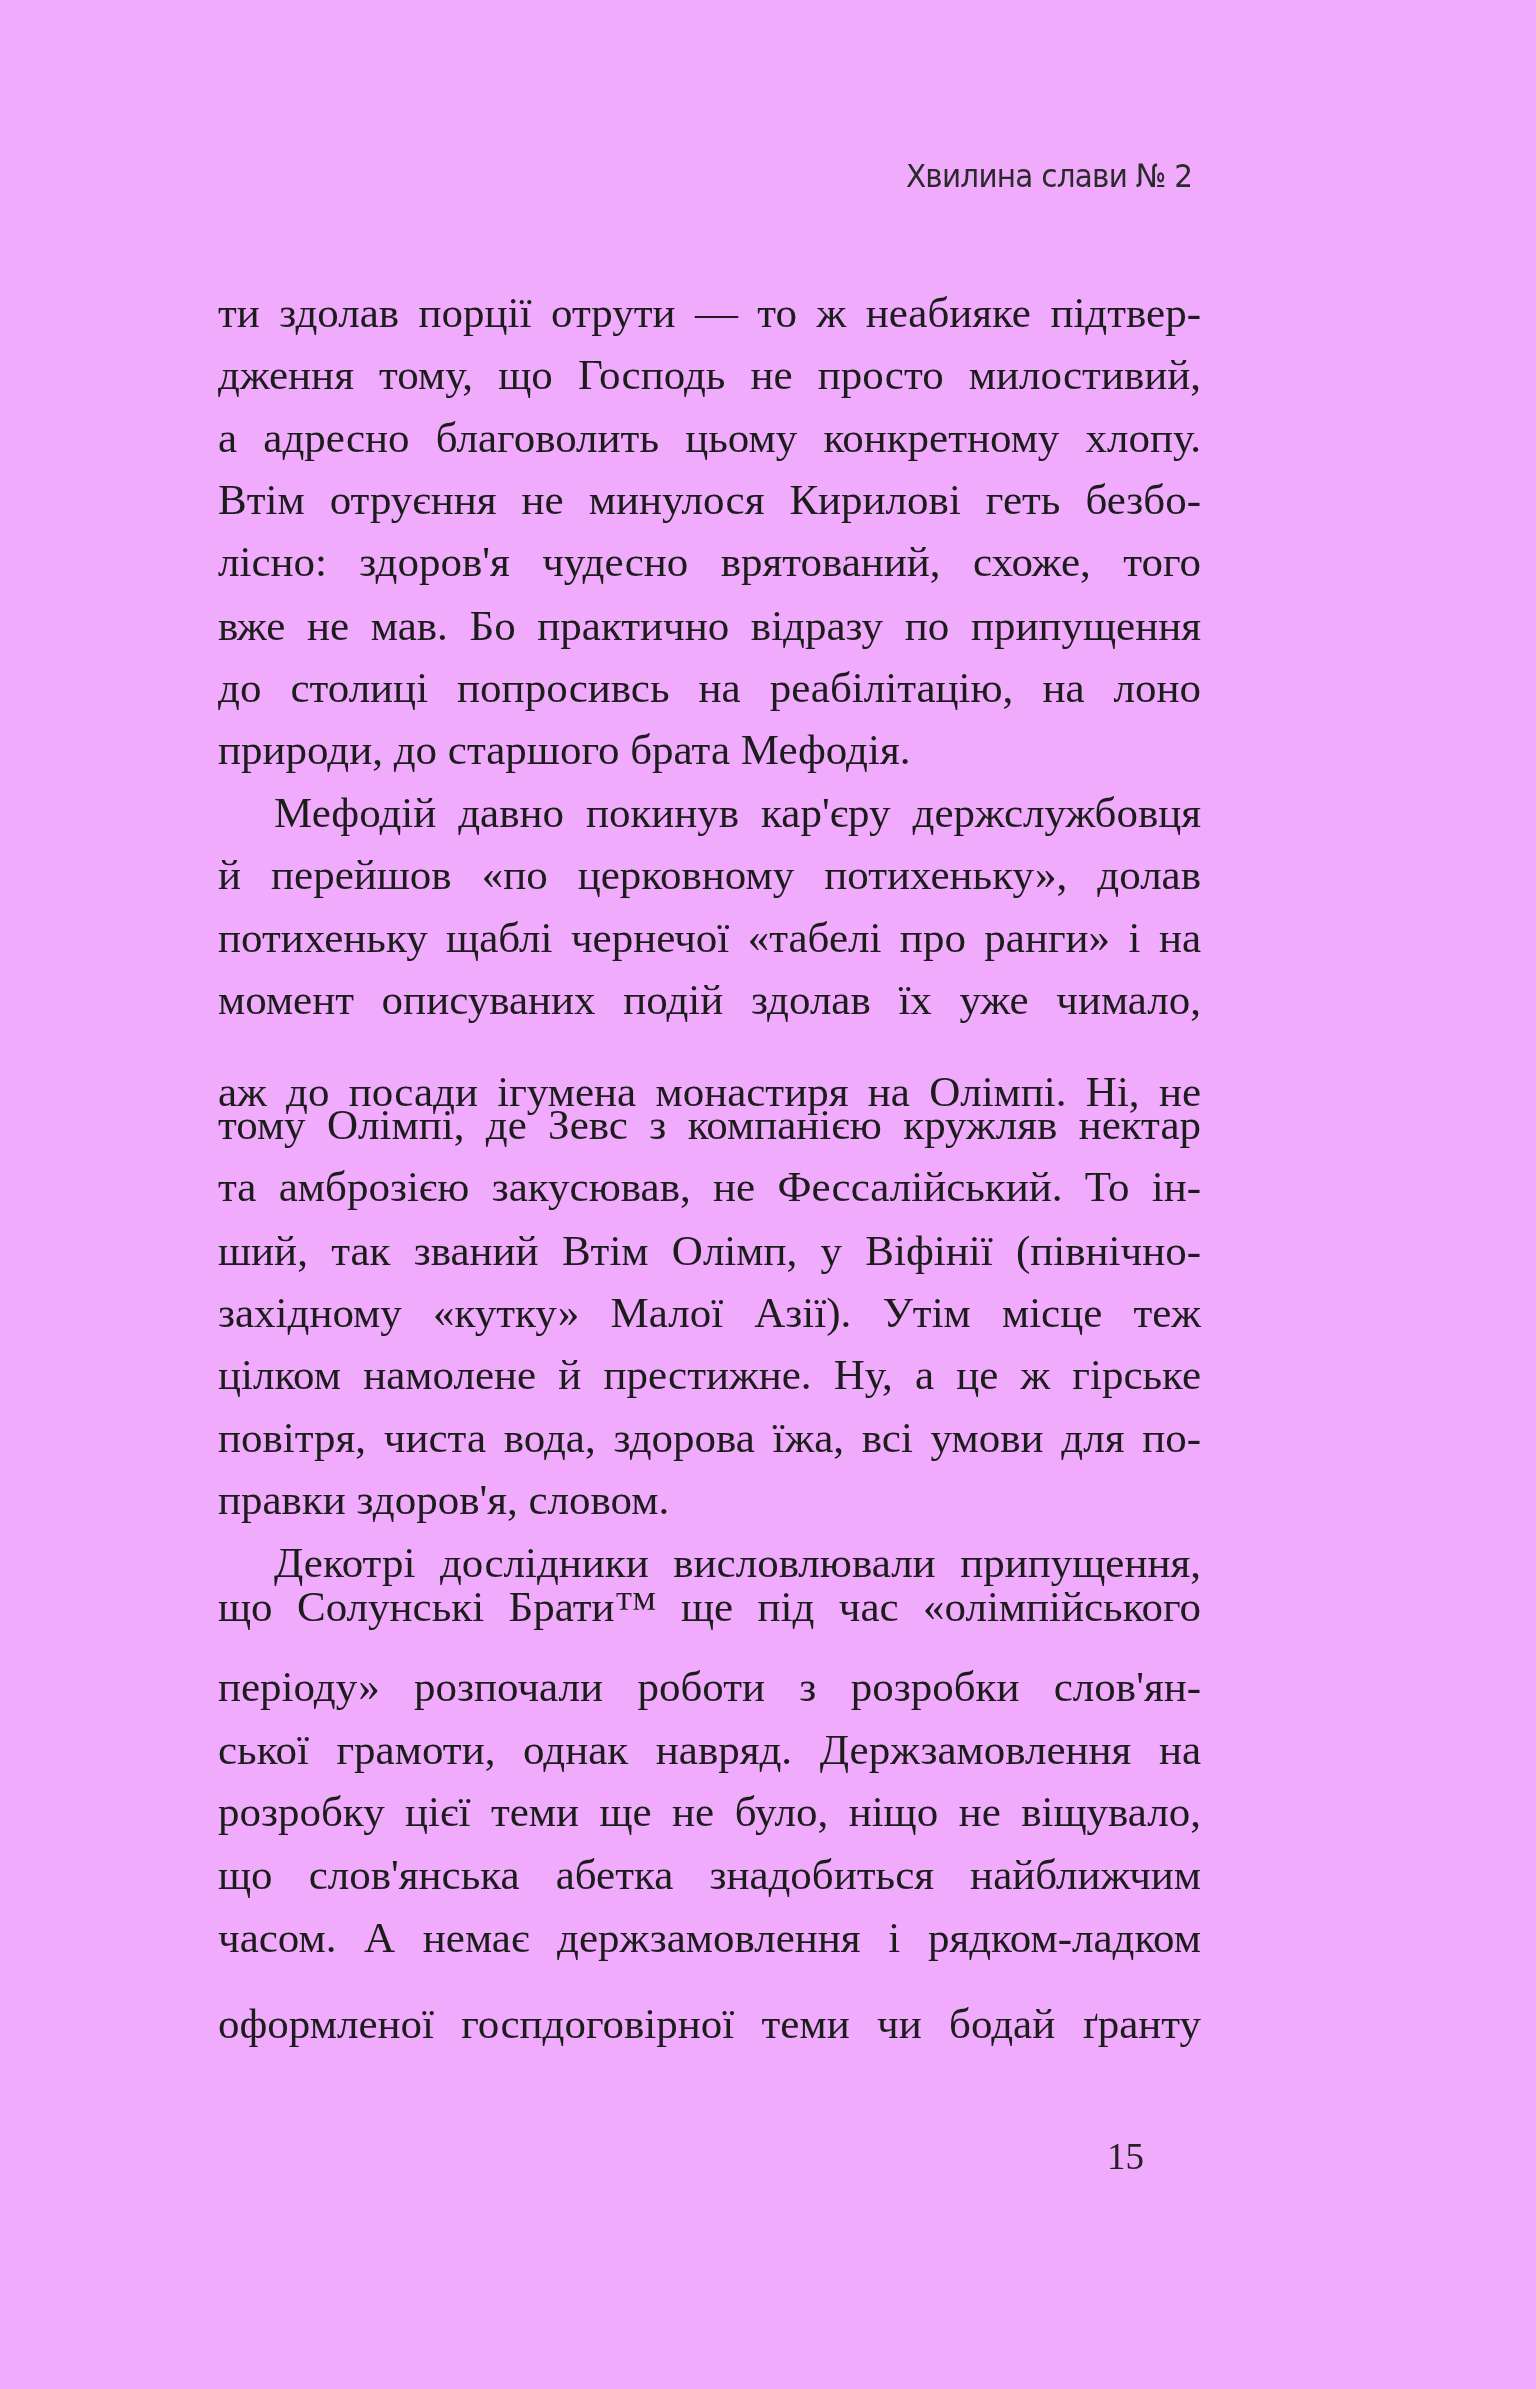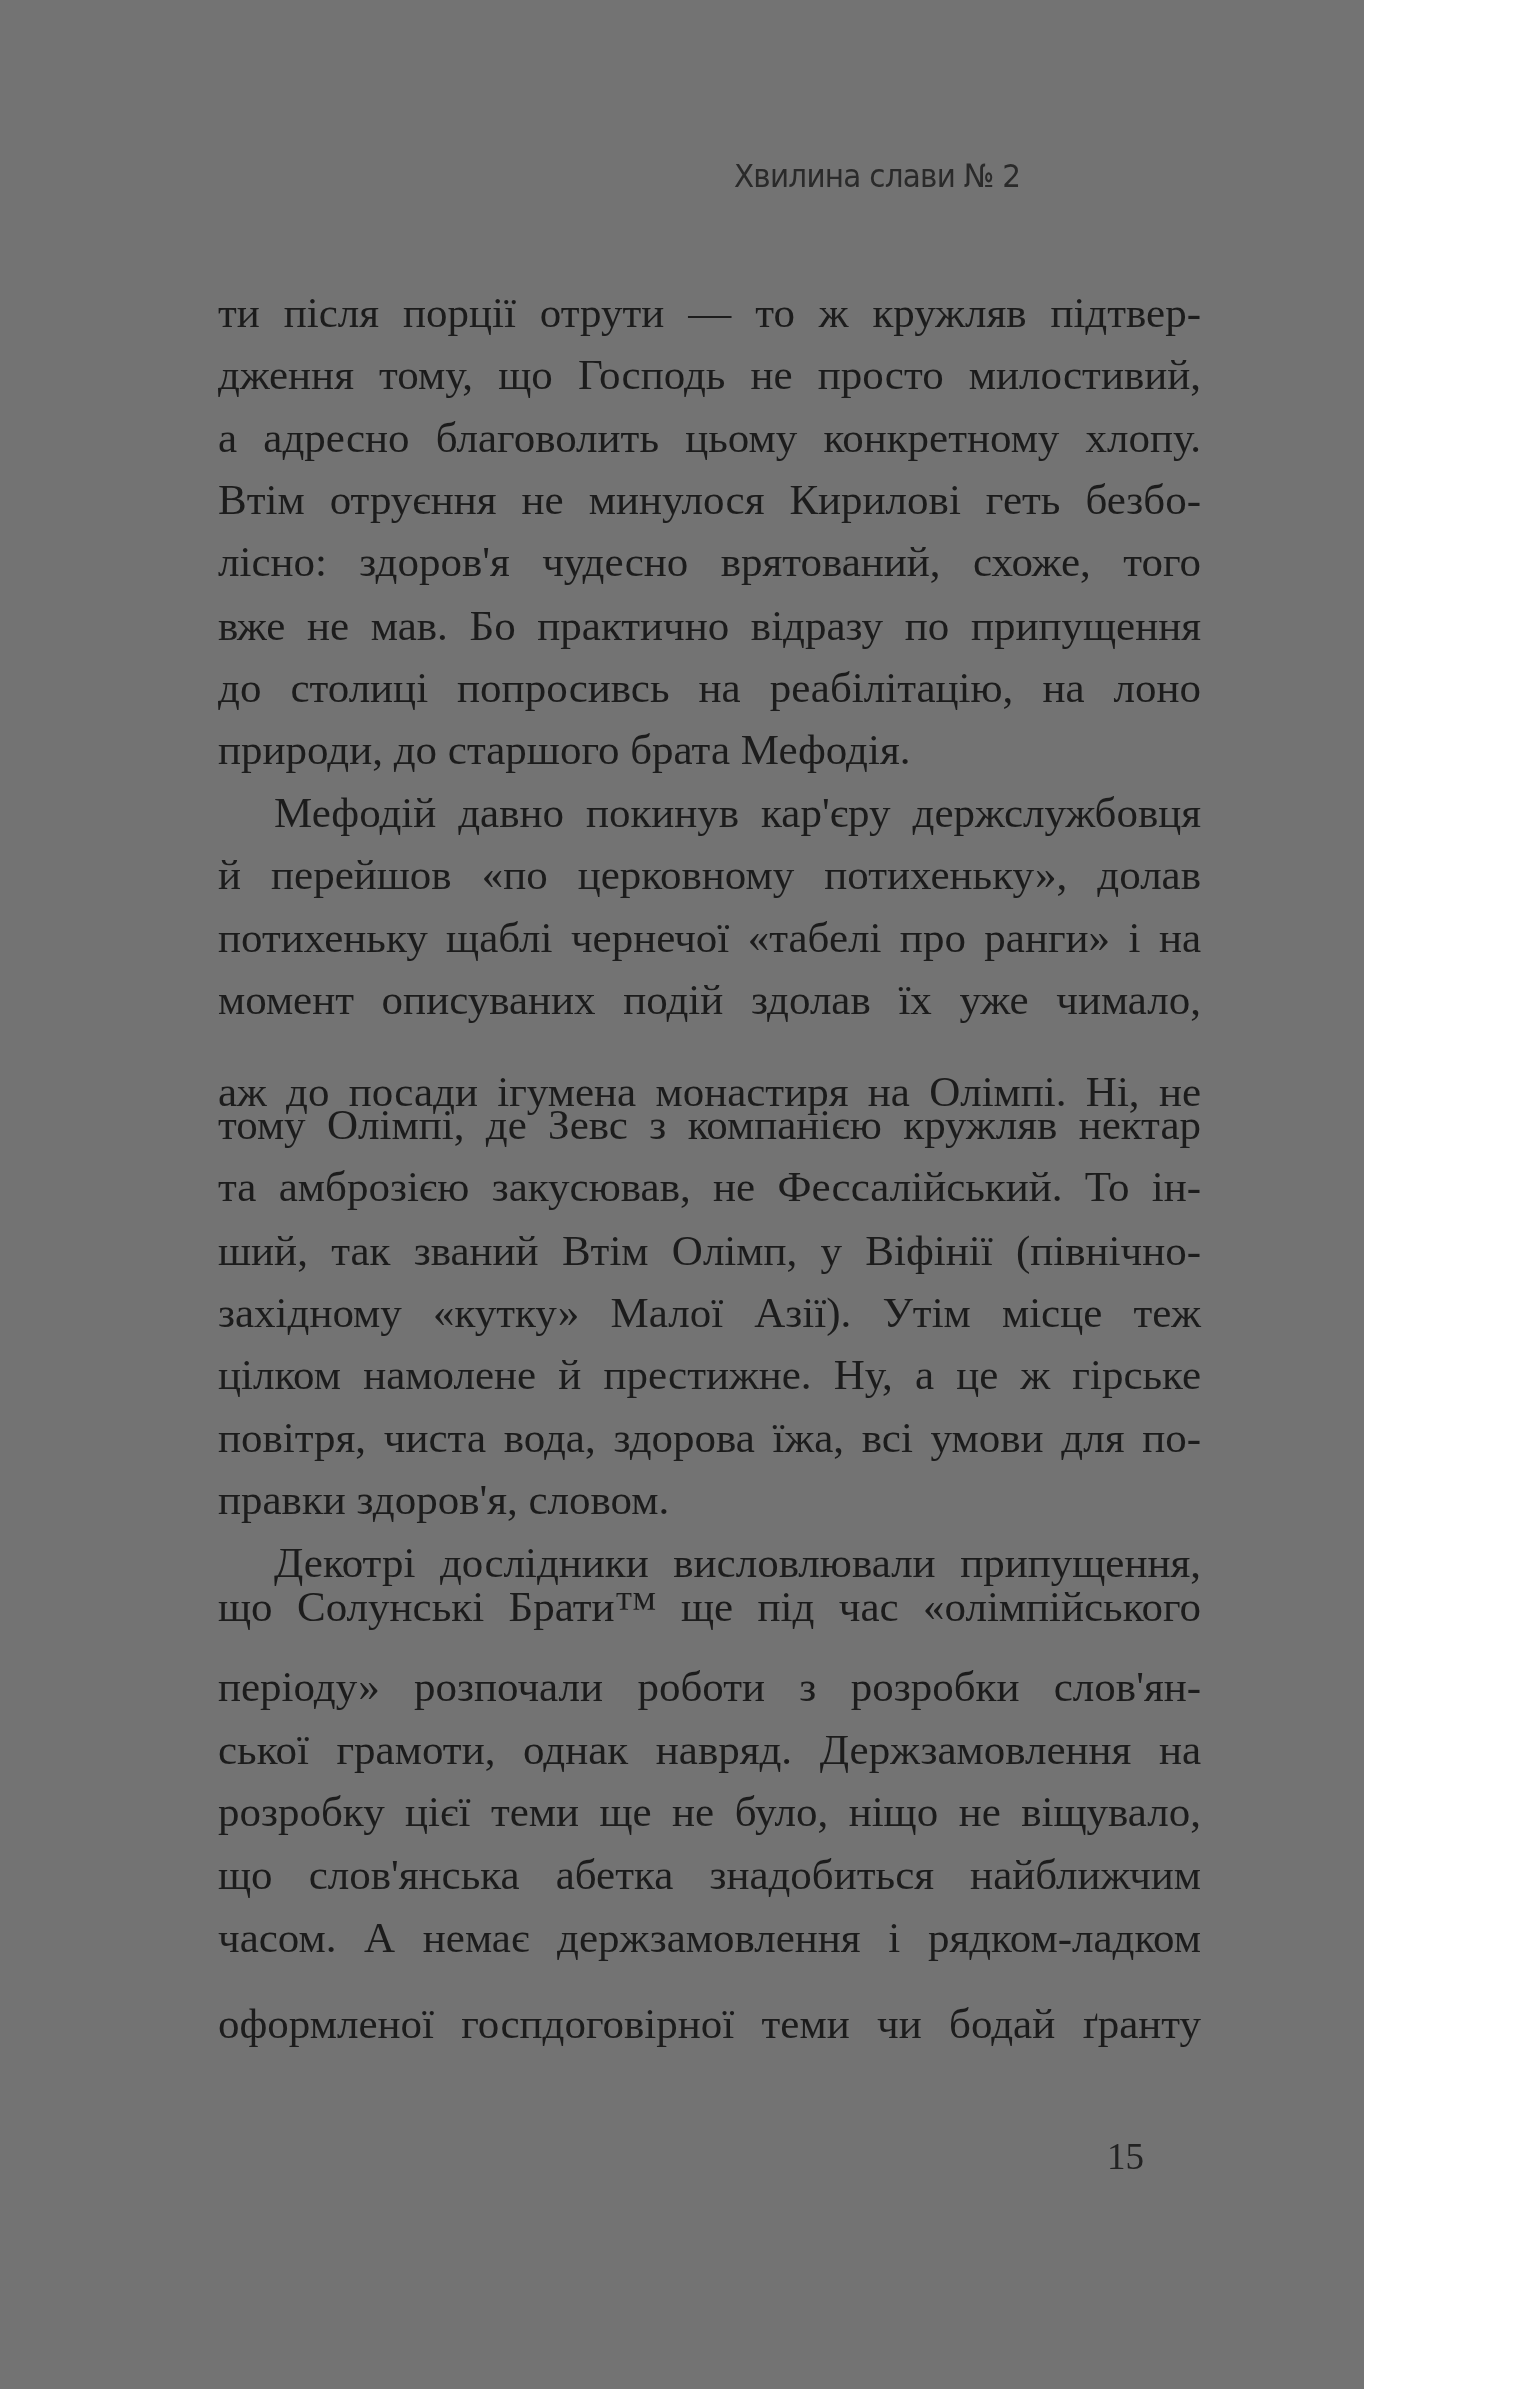--- a/index.html
+++ b/index.html
@@ -1,17 +1,17 @@
 <!DOCTYPE html>
 <html style="font-size:12.8px"><head>
 <meta charset="utf-8">
 <style>
   html, body { margin: 0; padding: 0; background: #ffffff; }
   body { width: 1536px; height: 2389px; position: relative; overflow: hidden; }
-  .page { position: absolute; left: 0; top: 0; width: 1364px; height: 2389px; background: #737373; }
+  .page { position: absolute; left: 0; top: 0; width: 1536px; height: 2389px; background: #f0abfc; }
   .running-head {
     position: absolute; right: 344px; top: 157px;
     font-family: "DejaVu Sans", sans-serif; font-size: 32px; color: #2a2a2a;
     letter-spacing: -0.8px; white-space: nowrap;
     transform: scaleX(0.92); transform-origin: right center;
   }
   .body-text { position: absolute; left: 218px; top: 0; width: 983px; }
   .line {
     position: absolute; left: 0; width: 983px; height: 62px;
     font-family: "Liberation Serif", serif; font-size: 43px; color: #1c1c1c;
@@ -29,21 +29,21 @@
   }
 </style>
 </head>
 <body>
 
 <div class="page">
   <div class="running-head">Хвилина слави № 2</div>
 
   <div class="body-text" id="body-text">
       <div class="line" style="top: 282px;">
-        <span class="inner">ти після порції отрути — то ж кружляв підтвер-</span>
+        <span class="inner">ти здолав порції отрути — то ж неабияке підтвер-</span>
       </div>
       <div class="line" style="top: 344px;">
         <span class="inner">дження тому, що Господь не просто милостивий,</span>
       </div>
       <div class="line" style="top: 407px;">
         <span class="inner">а адресно благоволить цьому конкретному хлопу.</span>
       </div>
       <div class="line" style="top: 469px;">
         <span class="inner">Втім отруєння не минулося Кирилові геть безбо-</span>
       </div>

